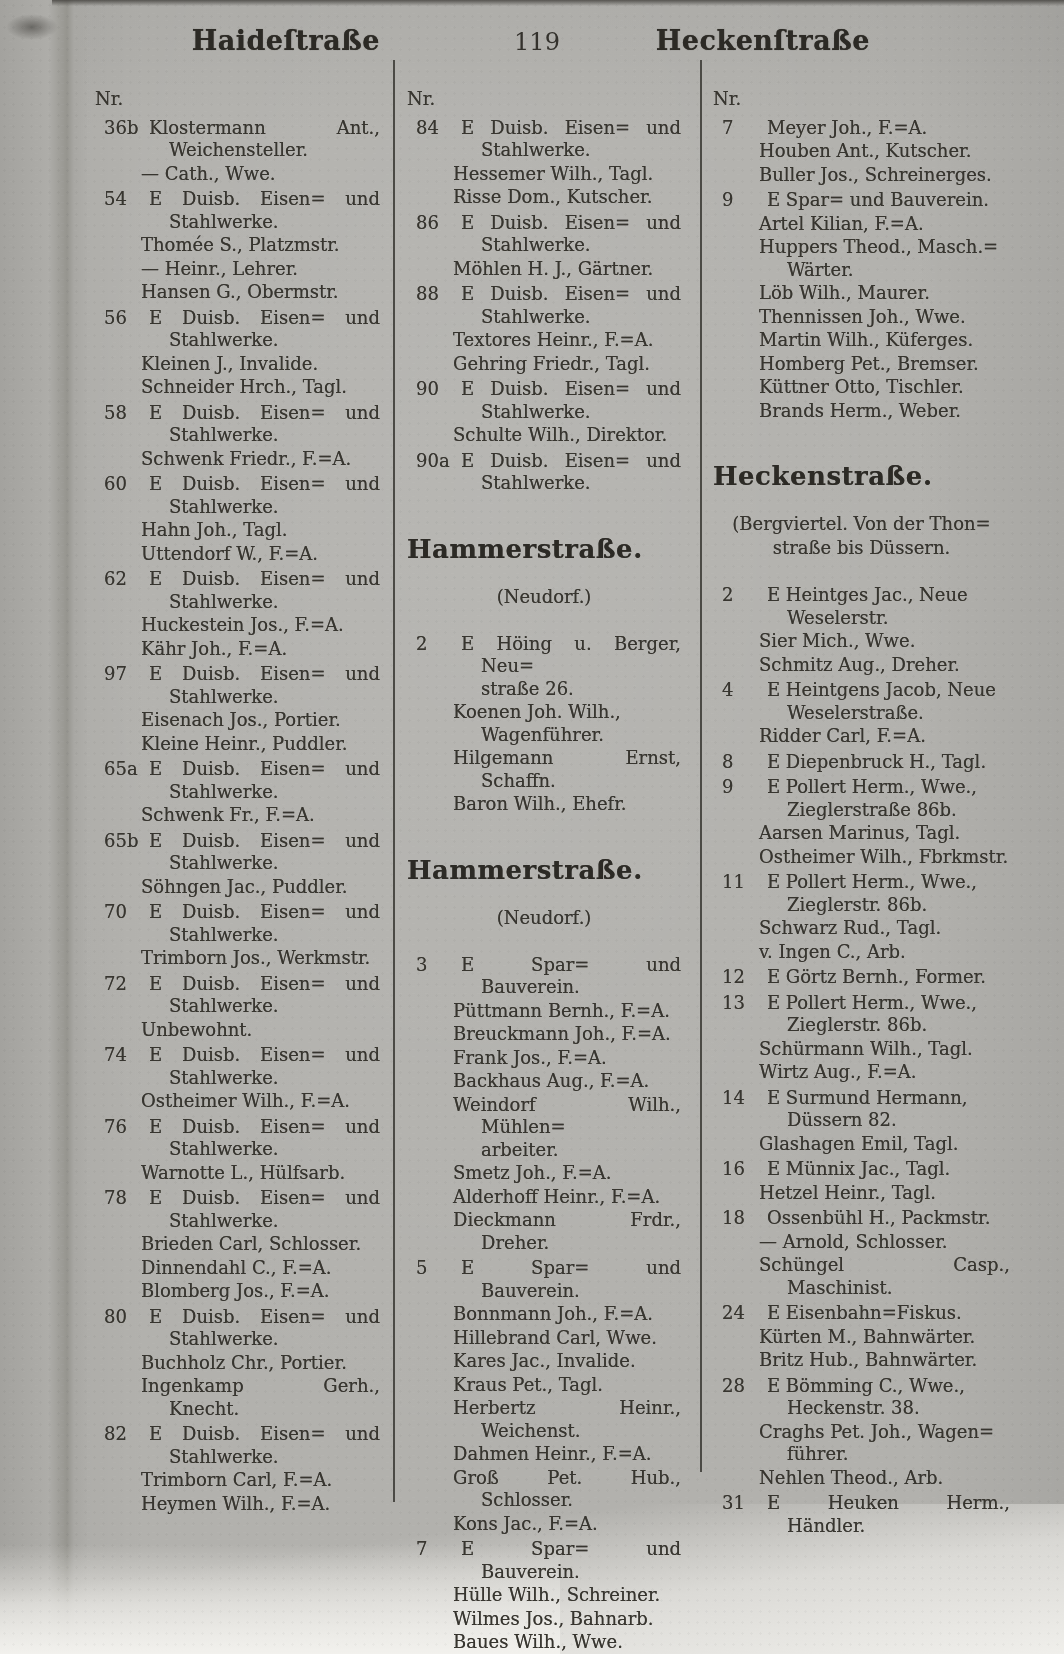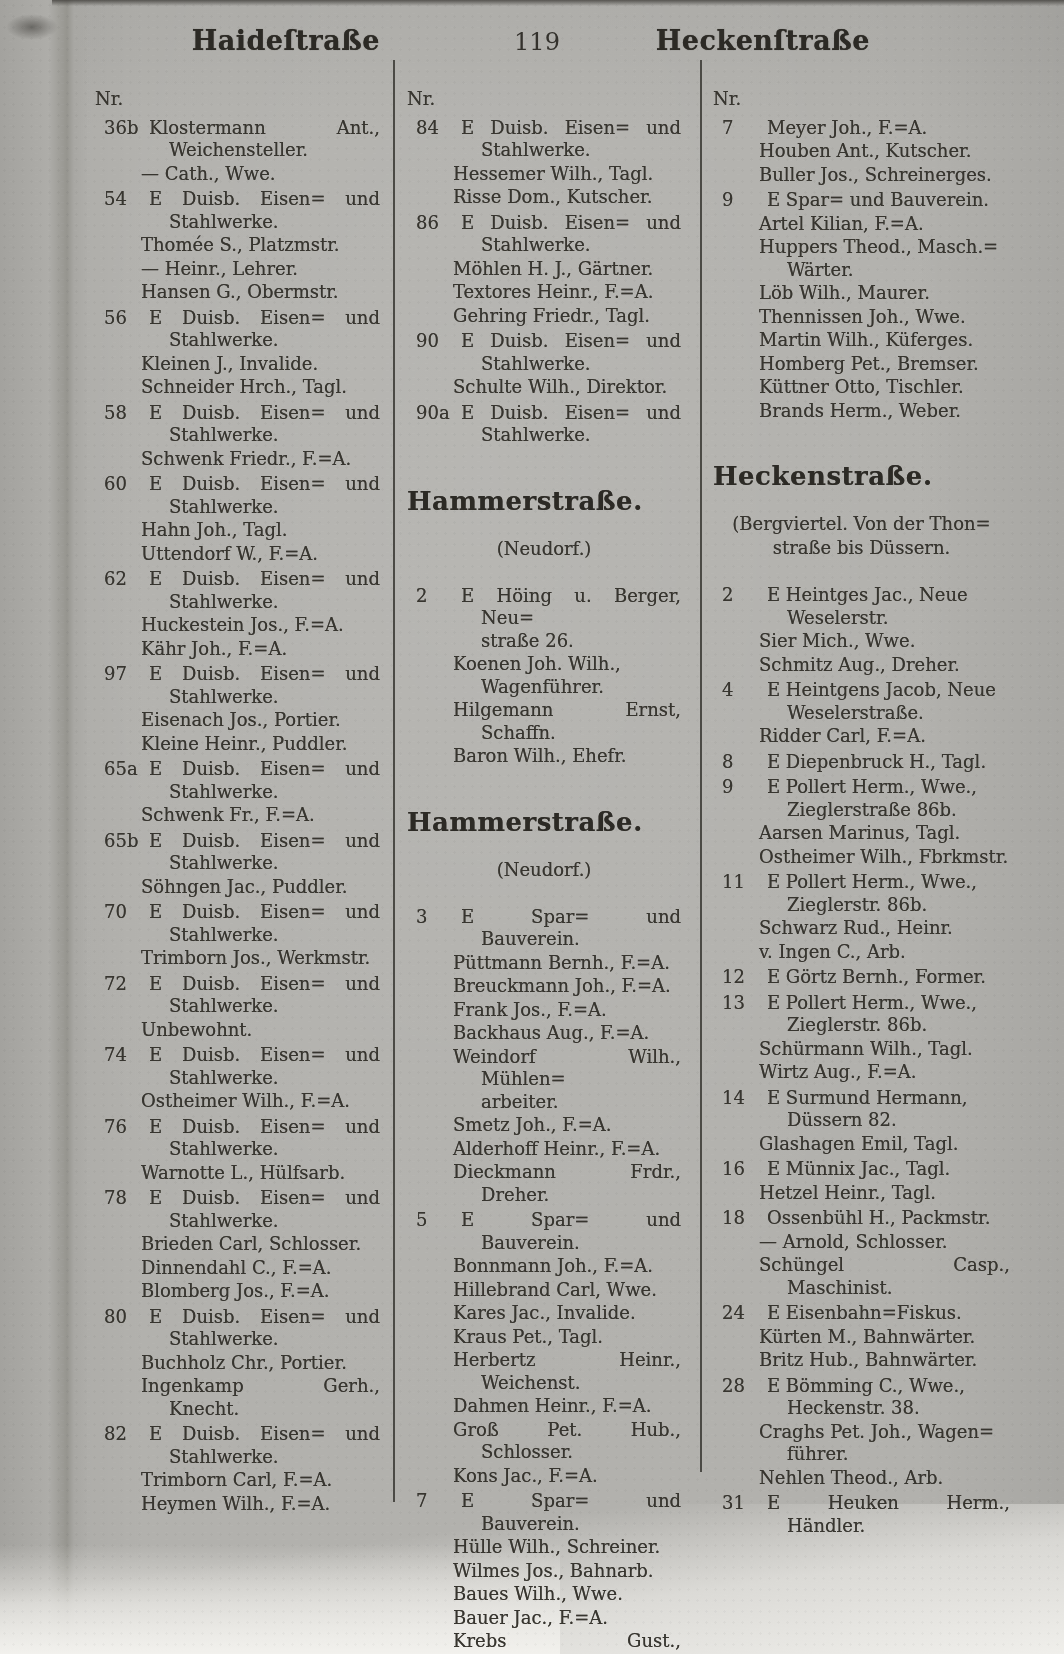--- a/index.html
+++ b/index.html
@@ -133,20 +133,21 @@
       <div class="entry resident"><span class="etext">Trimborn Carl, F.=A.</span></div>
       <div class="entry resident"><span class="etext">Heymen Wilh., F.=A.</span></div>
     </div>
   <div id="col2" class="col">
       <div class="nr">Nr.</div>
       <div class="entry numbered"><span class="num">84</span><span class="etext">E Duisb. Eisen= und Stahlwerke.</span></div>
       <div class="entry resident"><span class="etext">Hessemer Wilh., Tagl.</span></div>
       <div class="entry resident"><span class="etext">Risse Dom., Kutscher.</span></div>
       <div class="entry numbered"><span class="num">86</span><span class="etext">E Duisb. Eisen= und Stahlwerke.</span></div>
       <div class="entry resident"><span class="etext">Möhlen H. J., Gärtner.</span></div>
+      <div class="entry numbered"><span class="num">88</span><span class="etext">E Duisb. Eisen= und Stahlwerke.</span></div>
       <div class="entry resident"><span class="etext">Textores Heinr., F.=A.</span></div>
       <div class="entry resident"><span class="etext">Gehring Friedr., Tagl.</span></div>
       <div class="entry numbered"><span class="num">90</span><span class="etext">E Duisb. Eisen= und Stahlwerke.</span></div>
       <div class="entry resident"><span class="etext">Schulte Wilh., Direktor.</span></div>
       <div class="entry numbered"><span class="num">90a</span><span class="etext">E Duisb. Eisen= und Stahlwerke.</span></div>
       <div class="street-heading">Hammerstraße.</div>
       <div class="street-note">(Neudorf.)</div>
       <div class="entry numbered"><span class="num">2</span><span class="etext">E Höing u. Berger, Neu=
 straße 26.</span></div>
       <div class="entry resident"><span class="etext">Koenen Joh. Wilh.,
@@ -206,21 +207,21 @@
       <div class="entry numbered"><span class="num">4</span><span class="etext">E Heintgens Jacob, Neue
 Weselerstraße.</span></div>
       <div class="entry resident"><span class="etext">Ridder Carl, F.=A.</span></div>
       <div class="entry numbered"><span class="num">8</span><span class="etext">E Diepenbruck H., Tagl.</span></div>
       <div class="entry numbered"><span class="num">9</span><span class="etext">E Pollert Herm., Wwe.,
 Zieglerstraße 86b.</span></div>
       <div class="entry resident"><span class="etext">Aarsen Marinus, Tagl.</span></div>
       <div class="entry resident"><span class="etext">Ostheimer Wilh., Fbrkmstr.</span></div>
       <div class="entry numbered"><span class="num">11</span><span class="etext">E Pollert Herm., Wwe.,
 Zieglerstr. 86b.</span></div>
-      <div class="entry resident"><span class="etext">Schwarz Rud., Heinr.</span></div>
+      <div class="entry resident"><span class="etext">Schwarz Rud., Tagl.</span></div>
       <div class="entry resident"><span class="etext">v. Ingen C., Arb.</span></div>
       <div class="entry numbered"><span class="num">12</span><span class="etext">E Görtz Bernh., Former.</span></div>
       <div class="entry numbered"><span class="num">13</span><span class="etext">E Pollert Herm., Wwe.,
 Zieglerstr. 86b.</span></div>
       <div class="entry resident"><span class="etext">Schürmann Wilh., Tagl.</span></div>
       <div class="entry resident"><span class="etext">Wirtz Aug., F.=A.</span></div>
       <div class="entry numbered"><span class="num">14</span><span class="etext">E Surmund Hermann,
 Düssern 82.</span></div>
       <div class="entry resident"><span class="etext">Glashagen Emil, Tagl.</span></div>
       <div class="entry numbered"><span class="num">16</span><span class="etext">E Münnix Jac., Tagl.</span></div>

